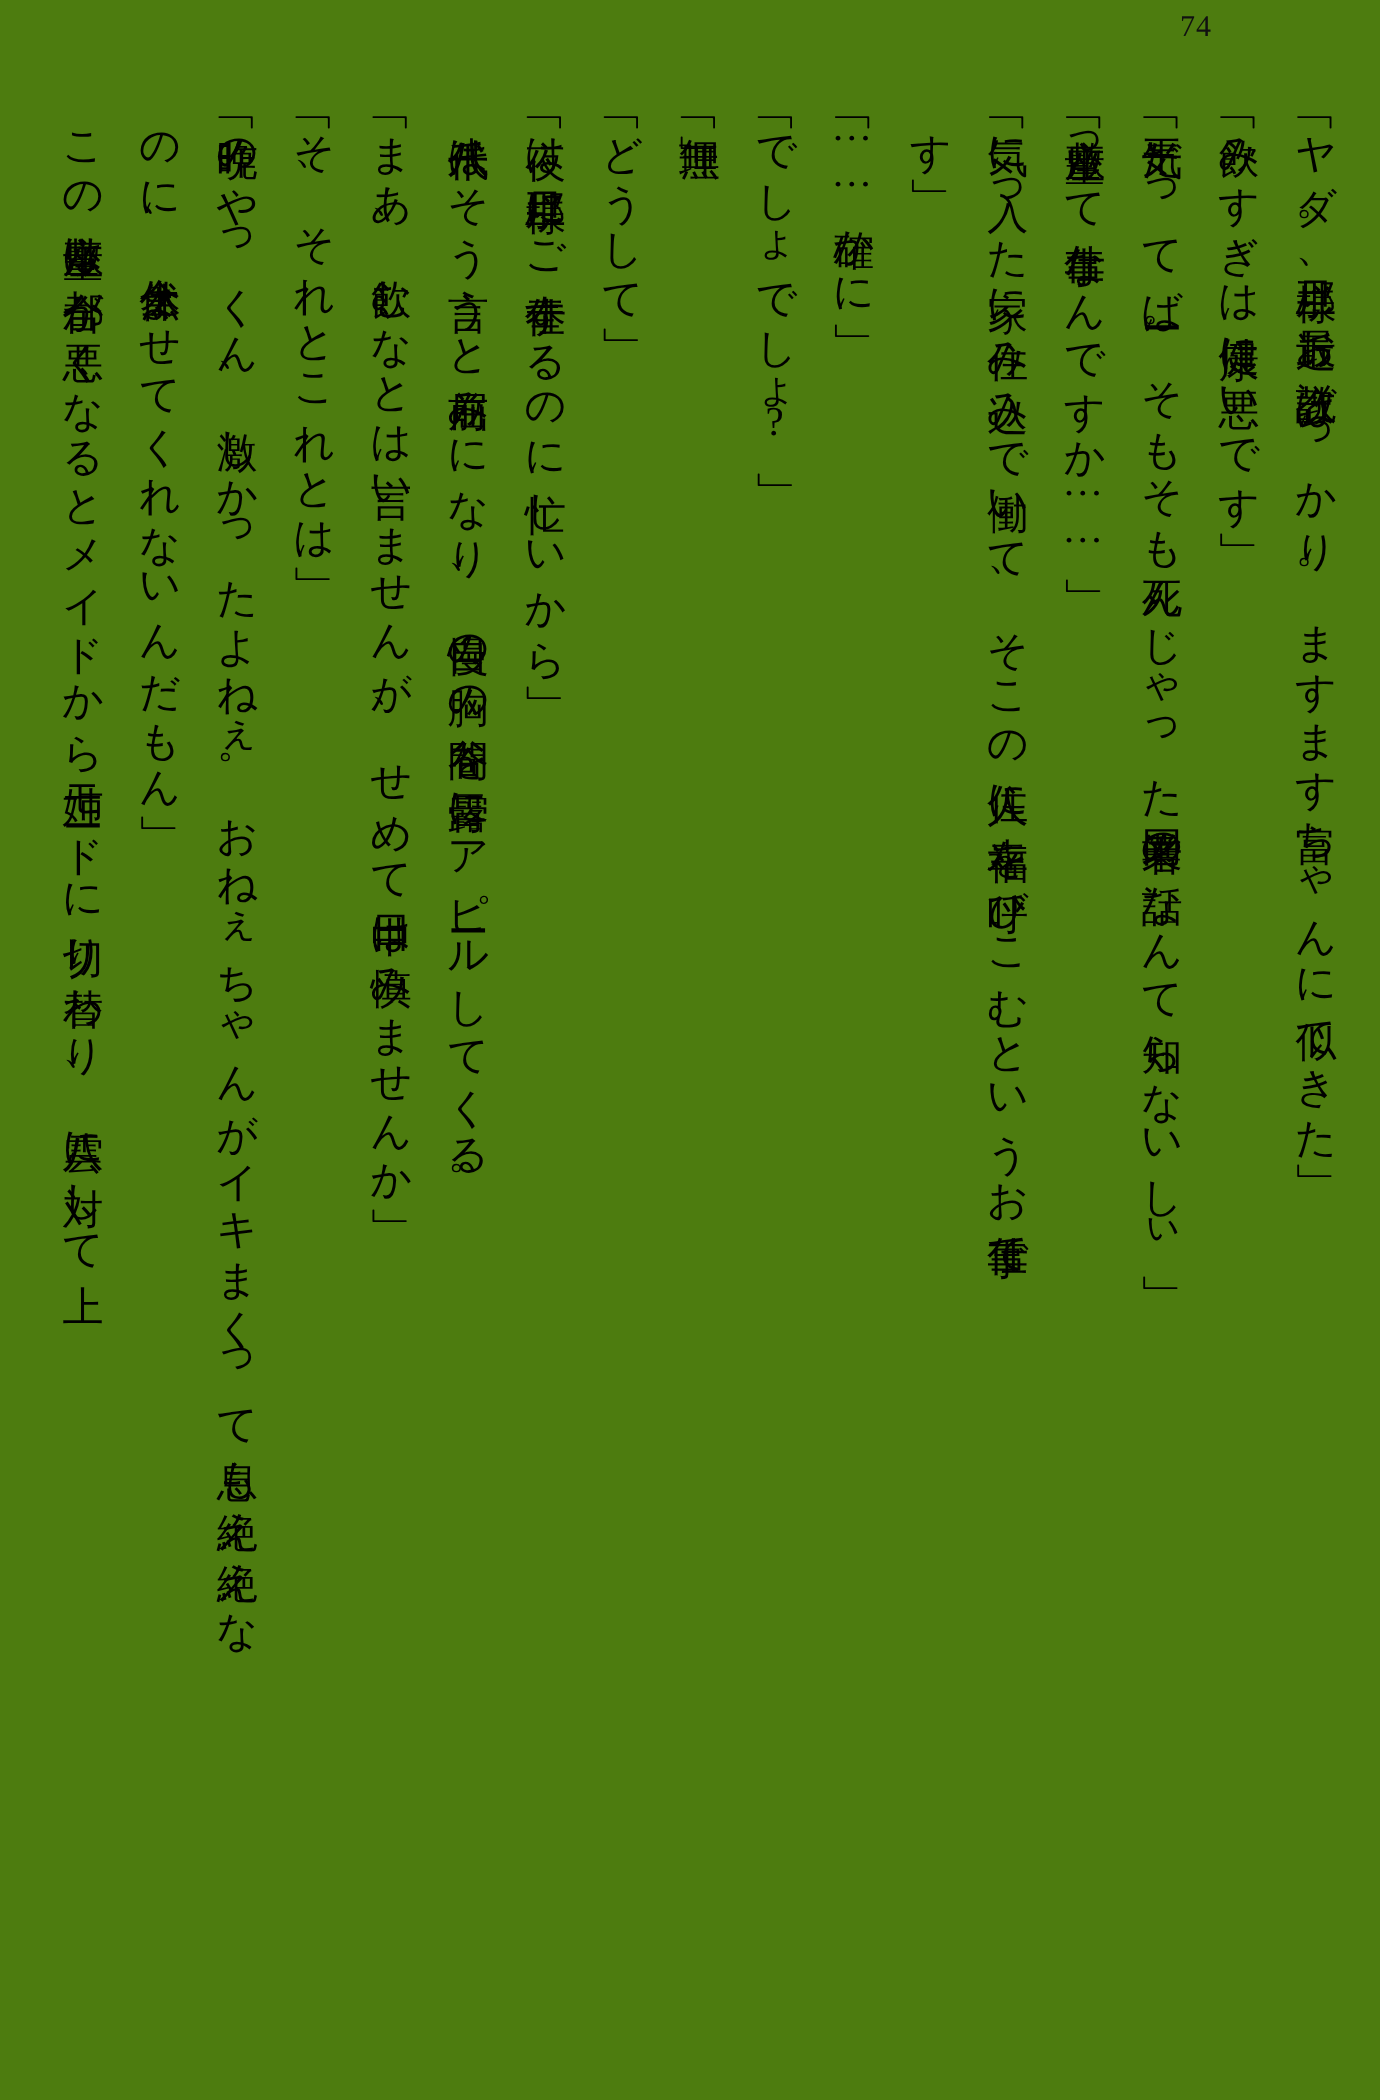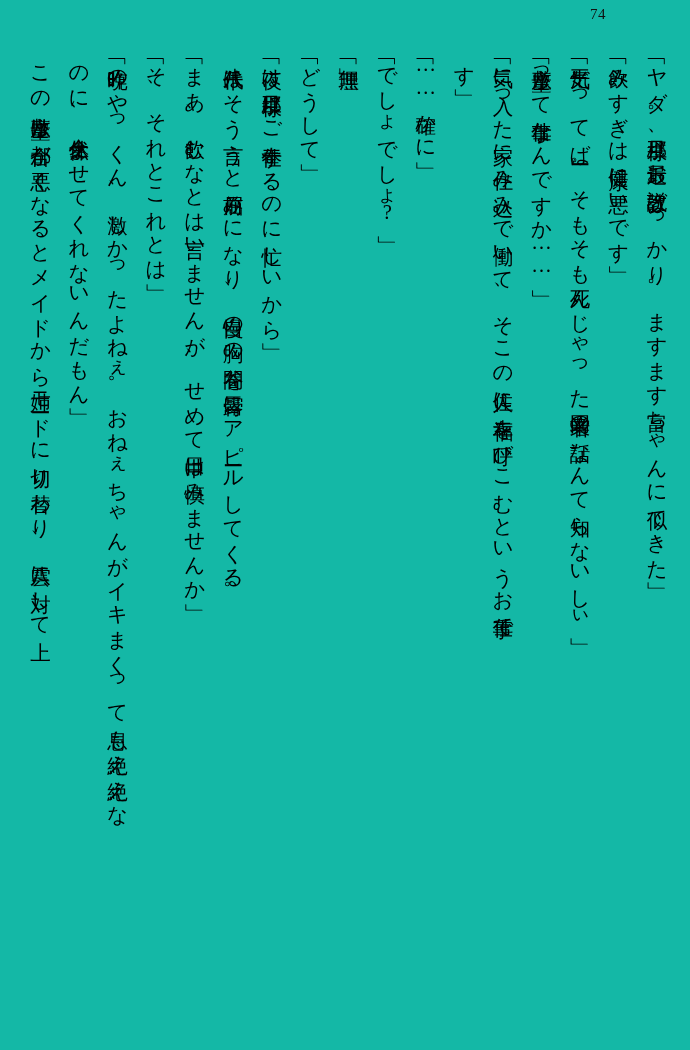--- a/index.html
+++ b/index.html
@@ -8,21 +8,21 @@
     background: #ffffff;
   }
   body {
     font-family: "Liberation Serif", "DejaVu Serif", serif;
     color: #000000;
   }
   .page {
     position: relative;
     width: 690px;
     height: 1050px;
-    background: #14b8a6;
+    background: #4d7c0f;
     overflow: hidden;
     box-sizing: border-box;
   }
   .page-number {
     position: absolute;
     top: 6px;
     right: 84px;
     font-size: 15px;
     letter-spacing: 0.5px;
     color: #111;

